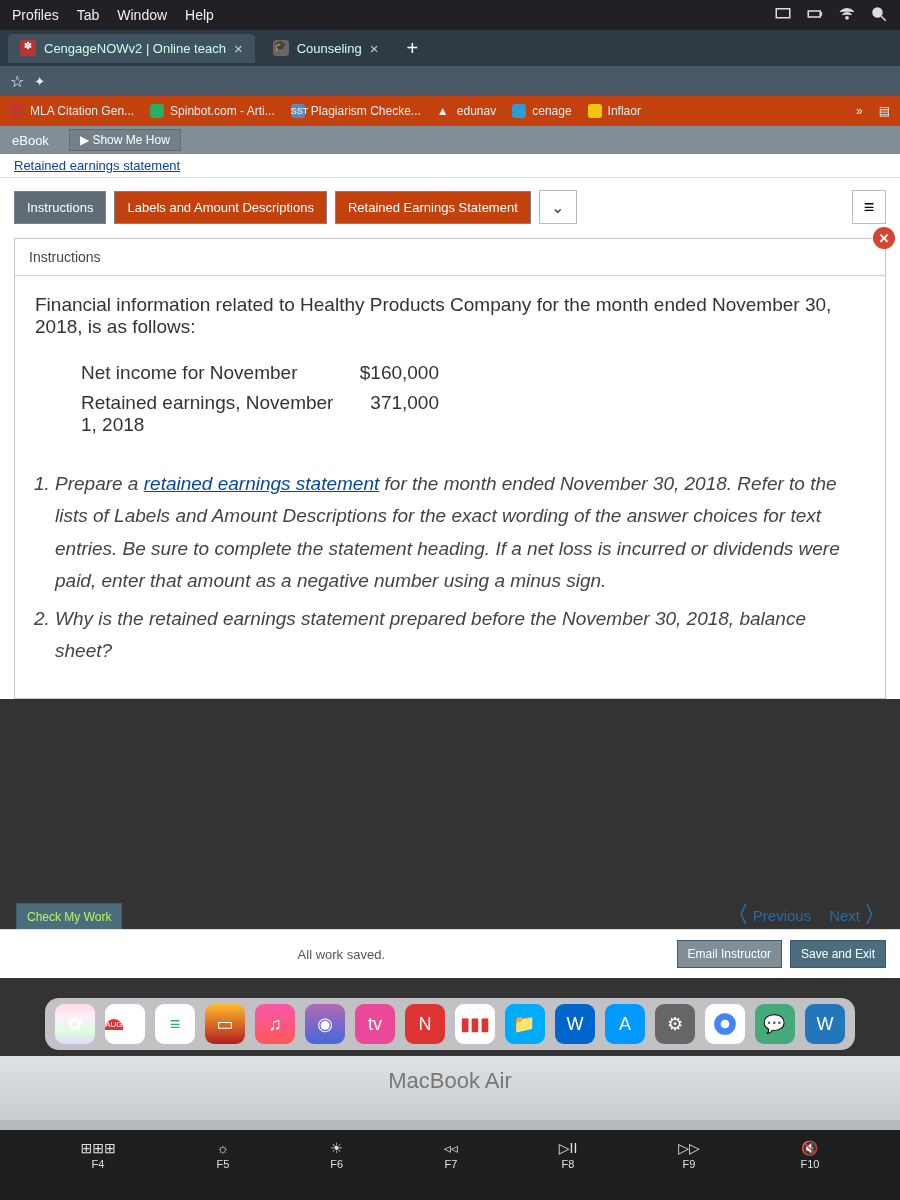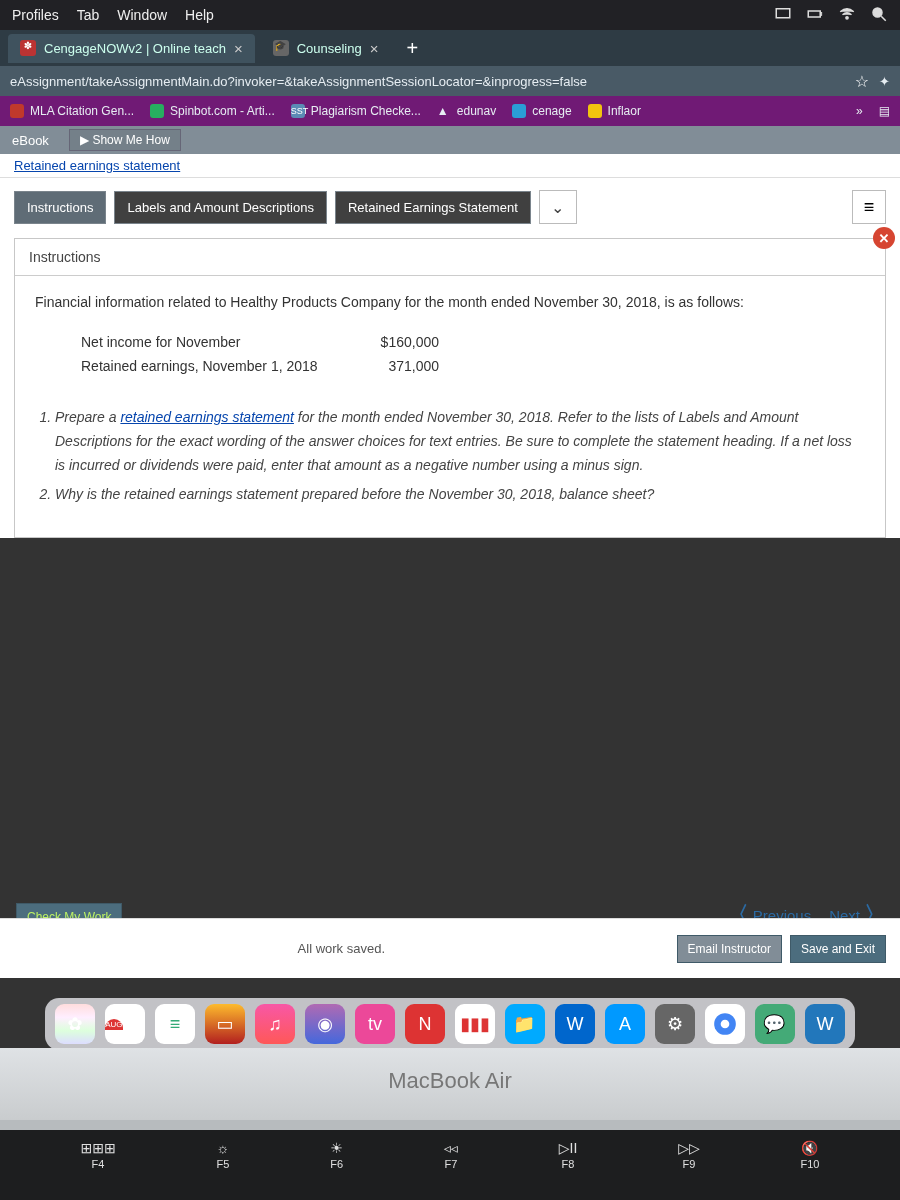--- a/index.html
+++ b/index.html
@@ -17,74 +17,74 @@
   .tab .x { font-size:15px; color:#ccc; }
   .newtab { color:#fff; font-size:20px; padding:0 10px;}
   .favicon { width:16px; height:16px; display:inline-block; background:#b33; border-radius:3px; font-size:10px; text-align:center; color:#fff;}
 
   
   .addr { background:#495a66; height:30px; display:flex; align-items:center; padding:0 10px; color:#e6edf2; font-size:13px; gap:10px; }
   .addr .url { flex:1; }
   .addr .star { color:#fff; font-size:16px;}
 
   
-  .bookmarks { background:#701a75; height:30px; display:flex; align-items:center; padding:0 10px; gap:16px; color:#e6edf2; font-size:12px;}
+  .bookmarks { background:#c2410c; height:30px; display:flex; align-items:center; padding:0 10px; gap:16px; color:#e6edf2; font-size:12px;}
   .bookmarks .bm { display:flex; align-items:center; gap:6px;}
   .bm-ico { width:14px; height:14px; border-radius:3px; display:inline-block;}
   .bm-ico.red{background:#c0392b;} .bm-ico.green{background:#27ae60;} .bm-ico.blue{background:#5b8bb5; font-size:9px;color:#fff;text-align:center;line-height:14px;}
   .bm-ico.tri{background:none;} .bm-ico.px{background:#2a9dd6;} .bm-ico.yl{background:#f1c40f;}
 
   
   .appbar { background:#818d97; height:28px; display:flex; align-items:center; gap:20px; padding:5px 12px; color:#fff; font-size:13px;}
   .appbar .btn { background:#748089; padding:3px 10px; border:1px solid #667; font-size:12px;}
   .trail { background:#fff; padding:4px 14px; color:#0645ad; font-size:13px; text-decoration:underline; border-bottom:1px solid #ddd;}
 
   
   .content { background:#fff; padding: 12px 14px 0 14px; }
   .tabs2 { display:flex; gap:8px; align-items:center;}
-  .tab2 { background:#404040; color:#fff; padding:8px 12px; font-size:13px; border:1px solid #7a848c;}
+  .tab2 { background:#c2410c; color:#fff; padding:8px 12px; font-size:13px; border:1px solid #7a848c;}
   .tab2.active { background:#5f6c76;}
   .chev { width:38px; height:34px; border:1px solid #bbb; display:flex; align-items:center; justify-content:center; font-size:16px; color:#444;}
   .menuico { margin-left:auto; width:34px;height:34px;border:1px solid #bbb; display:flex;align-items:center;justify-content:center; font-size:18px;}
 
   .panel { margin-top:14px; border:1px solid #c7c7c7; position:relative;}
   .panel-hdr { padding:10px 14px; font-size:14px; color:#444; border-bottom:1px solid #ccc;}
   .closebadge { position:absolute; top:-12px; right:-10px; width:22px;height:22px;border-radius:50%; background:#d64531;color:#fff;display:flex;align-items:center;justify-content:center;font-size:13px;font-weight:bold;}
-  .panel-body { padding: 18px 20px 24px 20px; color:#333; font-size:14px;}
+  .panel-body { padding: 18px 20px 24px 20px; color:#333; font-size:19px;}
   .lead { margin-bottom:20px;}
   .fin-table { margin-left:46px; margin-bottom:28px;}
   .fin-table .row { display:flex; padding:4px 0;}
   .fin-table .lab { width:268px;}
   .fin-table .val { width:90px; text-align:right;}
   .qlist { font-style:italic; color:#444; line-height:1.7; margin-left:20px;}
   .qlist li { margin-bottom:6px;}
   .qlist a { color:#0645ad; text-decoration:underline;}
 
   
   .cmw { position:absolute; left:16px; bottom:275px; }
   .cmw .btn { background:#4c6d7e; color:#bef264; padding:6px 10px; font-size:12px; border:1px solid #3f5a68;}
   .prevnext { position:absolute; right:14px; bottom:270px; display:flex; gap:18px; align-items:center;}
   .prevnext .pn { color:#2b6aa3; font-size:15px; display:flex; align-items:center; gap:4px;}
   .prevnext .chevL { color:#2b6aa3; font-size:22px; font-weight:bold;}
 
-  .footbar { position:absolute; bottom:222px; left:0; right:0; height:60px; background:#fff; border-top:1px solid #ddd; display:flex; align-items:center; padding: 0 14px; gap:8px; font-size:13px;}
+  .footbar { position:absolute; bottom:222px; left:0; right:0; height:49px; background:#fff; border-top:1px solid #ddd; display:flex; align-items:center; padding: 0 14px; gap:8px; font-size:13px;}
   .footbar .saved { flex:1; text-align:center; color:#555;}
   .fbtn { padding:6px 10px; color:#fff; font-size:12px; border:1px solid #3f5a68;}
   .fbtn.gray{ background:#818d97;} .fbtn.blue{ background:#4c6d7e;} .fbtn.orange{ background:#c77a39; border-color:#a8632c;}
 
   
   .dockwrap { position:absolute; bottom:150px; left:0; right:0; display:flex; justify-content:center;}
   .dock { background:rgba(230,230,235,0.8); border-radius:14px; padding:6px 10px; display:flex; gap:10px; align-items:flex-end;}
   .dock .app { width:40px;height:40px;border-radius:9px; display:flex;align-items:center;justify-content:center;font-size:18px;color:#fff;}
   .cal { background:#fff; color:#333; flex-direction:row; font-size:9px;}
   .cal .m{background:#d33;color:#fff;width:100%;text-align:center;border-radius:9px 9px 0 0; font-size:8px; padding:1px 0;}
   .cal .d{font-size:20px;font-weight:500;line-height:1;}
 
   
-  .laptop { position:absolute; bottom:80px; left:0; right:0; text-align:center; color:#777; font-size:22px; font-weight:300; background:linear-gradient(#dfe2e5,#c9ccce); padding:20px 0 26px;}
+  .laptop { position:absolute; bottom:80px; left:0; right:0; text-align:center; color:#777; font-size:22px; font-weight:300; background:linear-gradient(#dfe2e5,#c9ccce); padding:12px 0 26px;}
   .edge { position:absolute; bottom:60px; left:0; right:0; height:20px; background:#b7bbbe;}
 
   
   .keyboard { position:absolute; bottom:0; left:0; right:0; height:70px; background:#1d1e1f; display:flex; justify-content:space-around; align-items:flex-start; padding:10px 30px 0;}
   .key { color:#e0e0e0; text-align:center; font-size:11px;}
   .key .sym { font-size:14px; display:block; margin-bottom:2px;}
 </style>
 </head>
 <body>
 
@@ -121,21 +121,20 @@
   </div>
   <div class="tab">
     <span class="favicon" style="background:#666">🎓</span>
     <span>Counseling</span>
     <span class="x">×</span>
   </div>
   <div class="newtab">+</div>
 </div>
 
 <div class="addr">
-  <span class="url">eAssignment/takeAssignmentMain.do?invoker=&amp;takeAssignmentSessionLocator=&amp;inprogress=false</span>
   <span class="star">☆</span>
   <span>✦</span>
 </div>
 
 <div class="bookmarks">
   <div class="bm">
       <span class="bm-ico red"></span>
       <span>MLA Citation Gen...</span>
     </div>
   <div class="bm">

